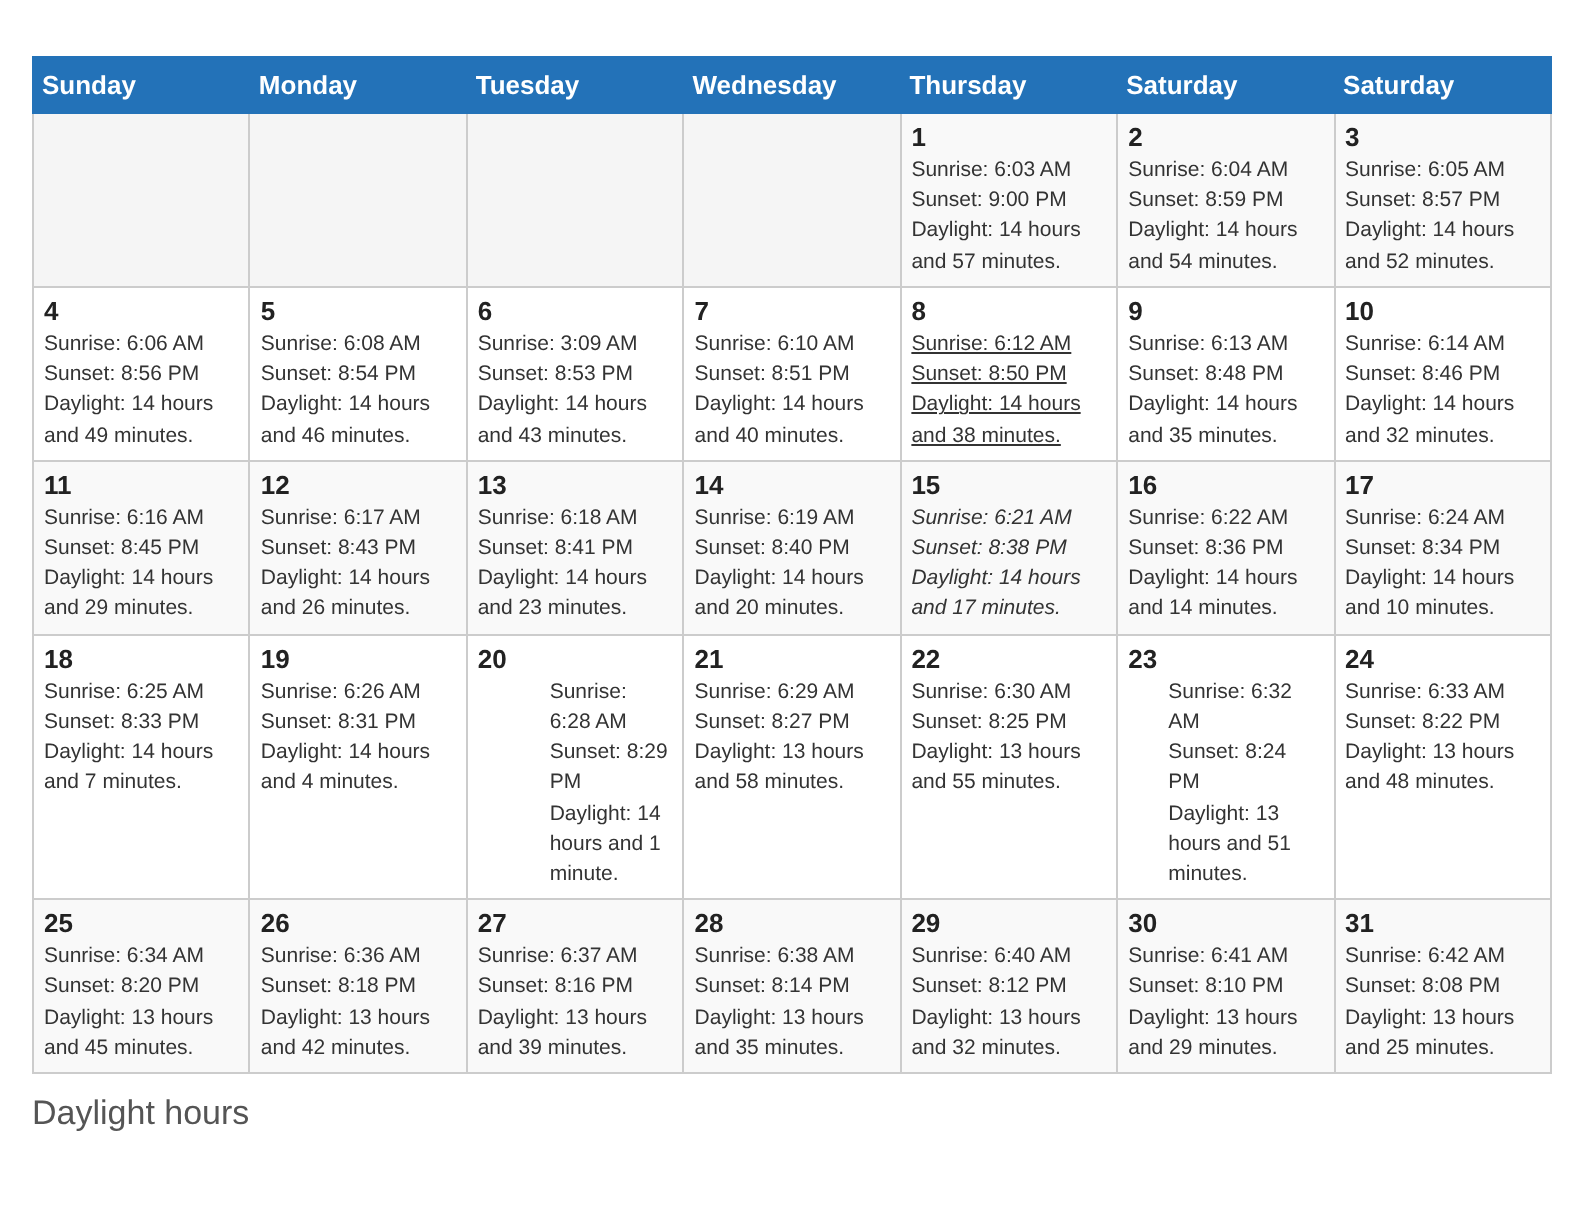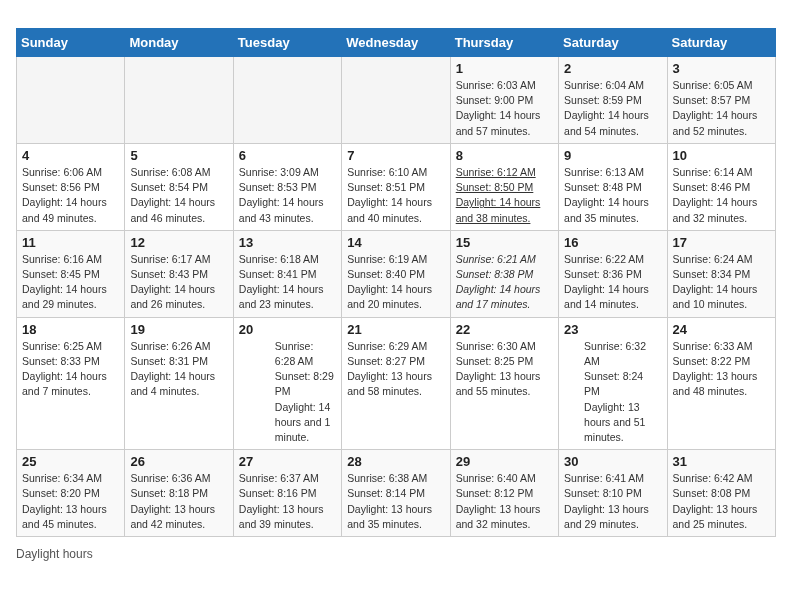--- a/index.html
+++ b/index.html
@@ -85,21 +85,21 @@
     .day-info {
       color: #333;
       font-size: 10.5px;
       line-height: 1.45;
     }
     .empty-cell {
       background: #f5f5f5 !important;
     }
     .footer {
       margin-top: 10px;
-      font-size: 12px;
+      font-size: 17px;
       color: #555;
       text-align: left;
     }
   </style>
 </head>
 <body>
 
 <div class="header-area">
 </div>
 

